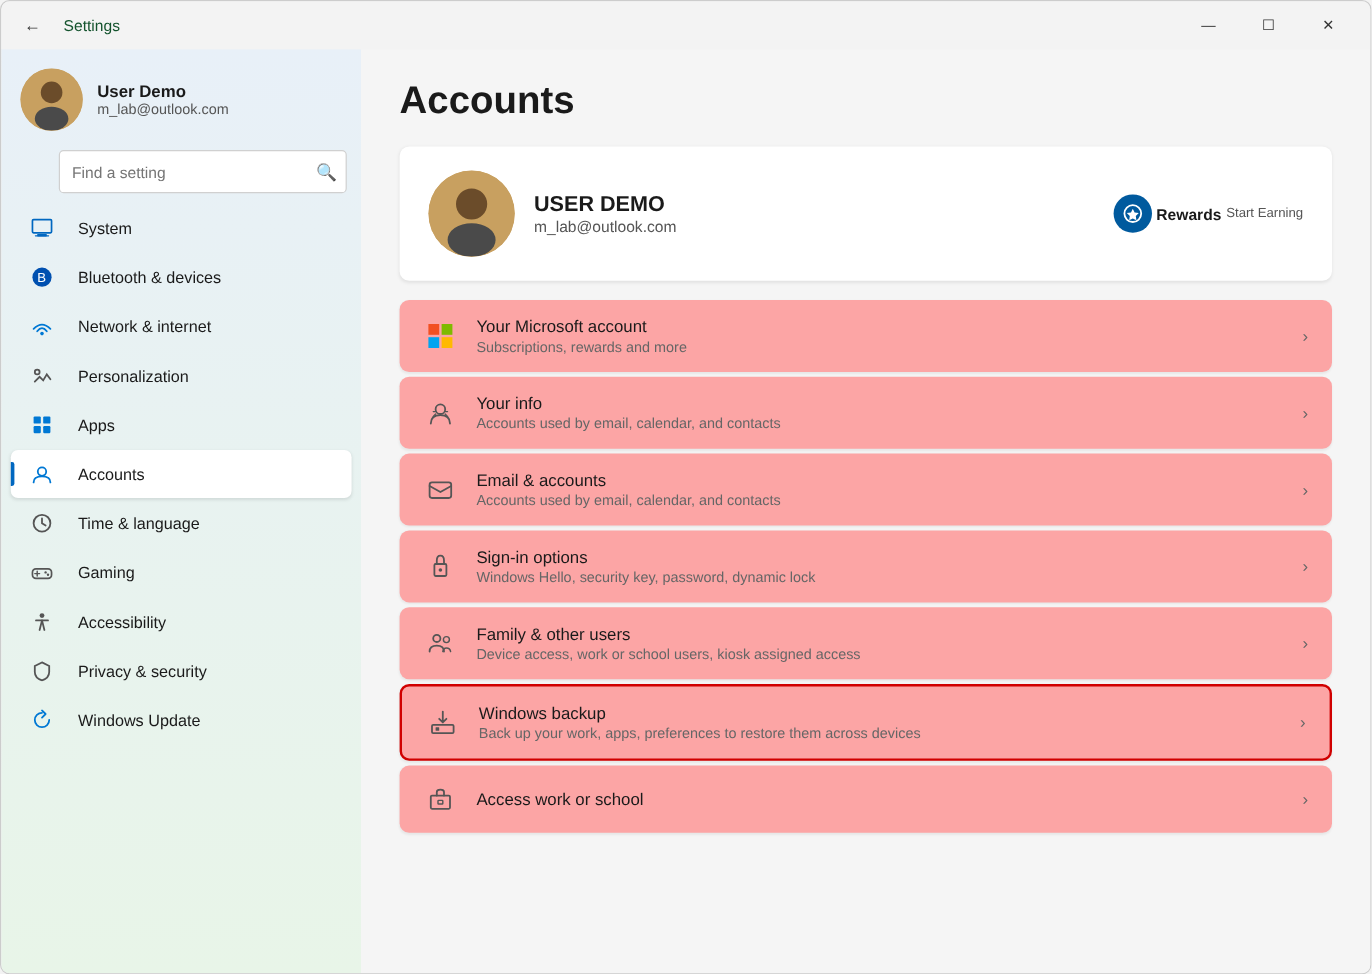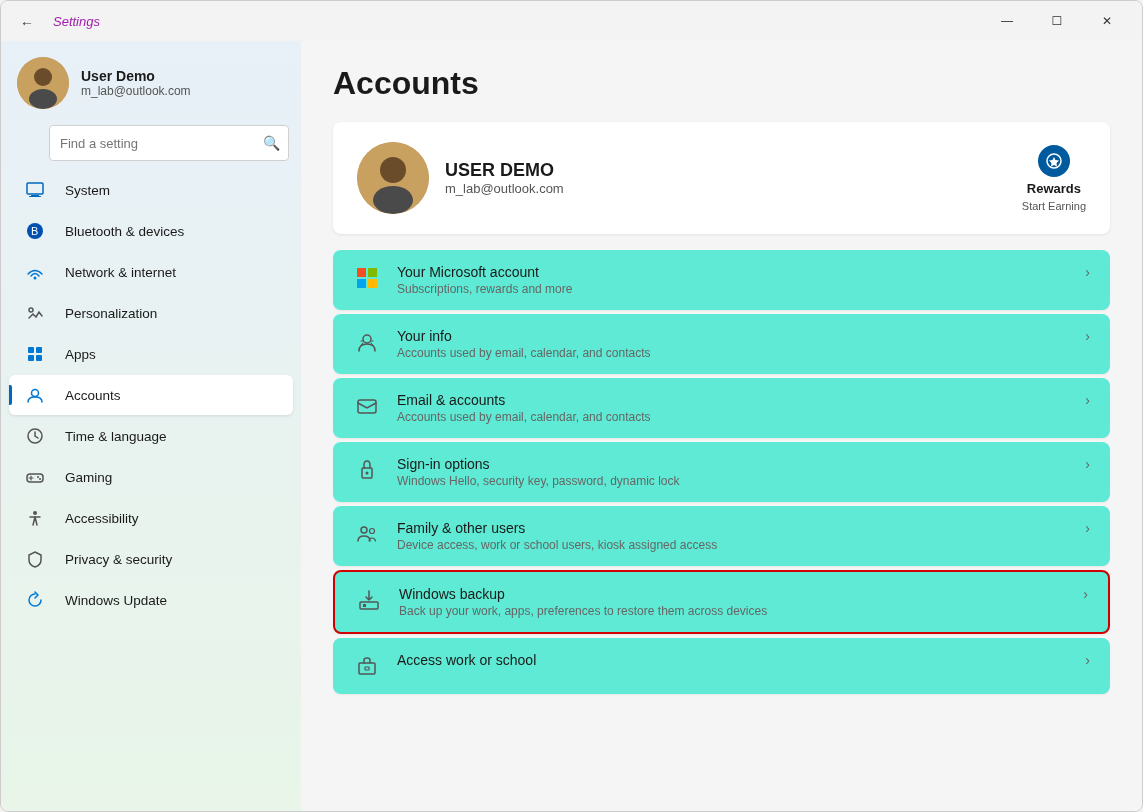--- a/index.html
+++ b/index.html
@@ -34,22 +34,21 @@
     }
 
     .title-bar-left {
       display: flex;
       align-items: center;
       gap: 12px;
     }
 
     .title-bar-title {
       font-size: 13px;
-      color: #a21caf;
-      font-style: italic;
+      color: #14532d;
     }
 
     .title-bar-controls {
       display: flex;
       gap: 4px;
     }
 
     .title-btn {
       width: 46px;
       height: 32px;
@@ -275,21 +274,21 @@
     }
 
     .profile-actions {
       display: flex;
       gap: 32px;
       align-items: center;
     }
 
     .profile-action {
       display: flex;
-      flex-direction: column;
+      flex-direction: row;
       align-items: center;
       gap: 4px;
       cursor: pointer;
     }
 
     .profile-action-icon {
       width: 32px;
       height: 32px;
       background: #0078d4;
       border-radius: 50%;
@@ -315,24 +314,25 @@
     }
 
     
     .settings-list {
       display: flex;
       flex-direction: column;
       gap: 4px;
     }
 
     .settings-item {
-      background: #5eead4;
+      background: #fca5a5;
       border-radius: 8px;
       padding: 14px 20px;
       display: flex;
+      align-items: center;
       gap: 16px;
       cursor: pointer;
       box-shadow: 0 1px 2px rgba(0,0,0,0.06);
       transition: background 0.1s;
     }
 
     .settings-item.highlighted {
       border: 2px solid #d00000;
     }
 

